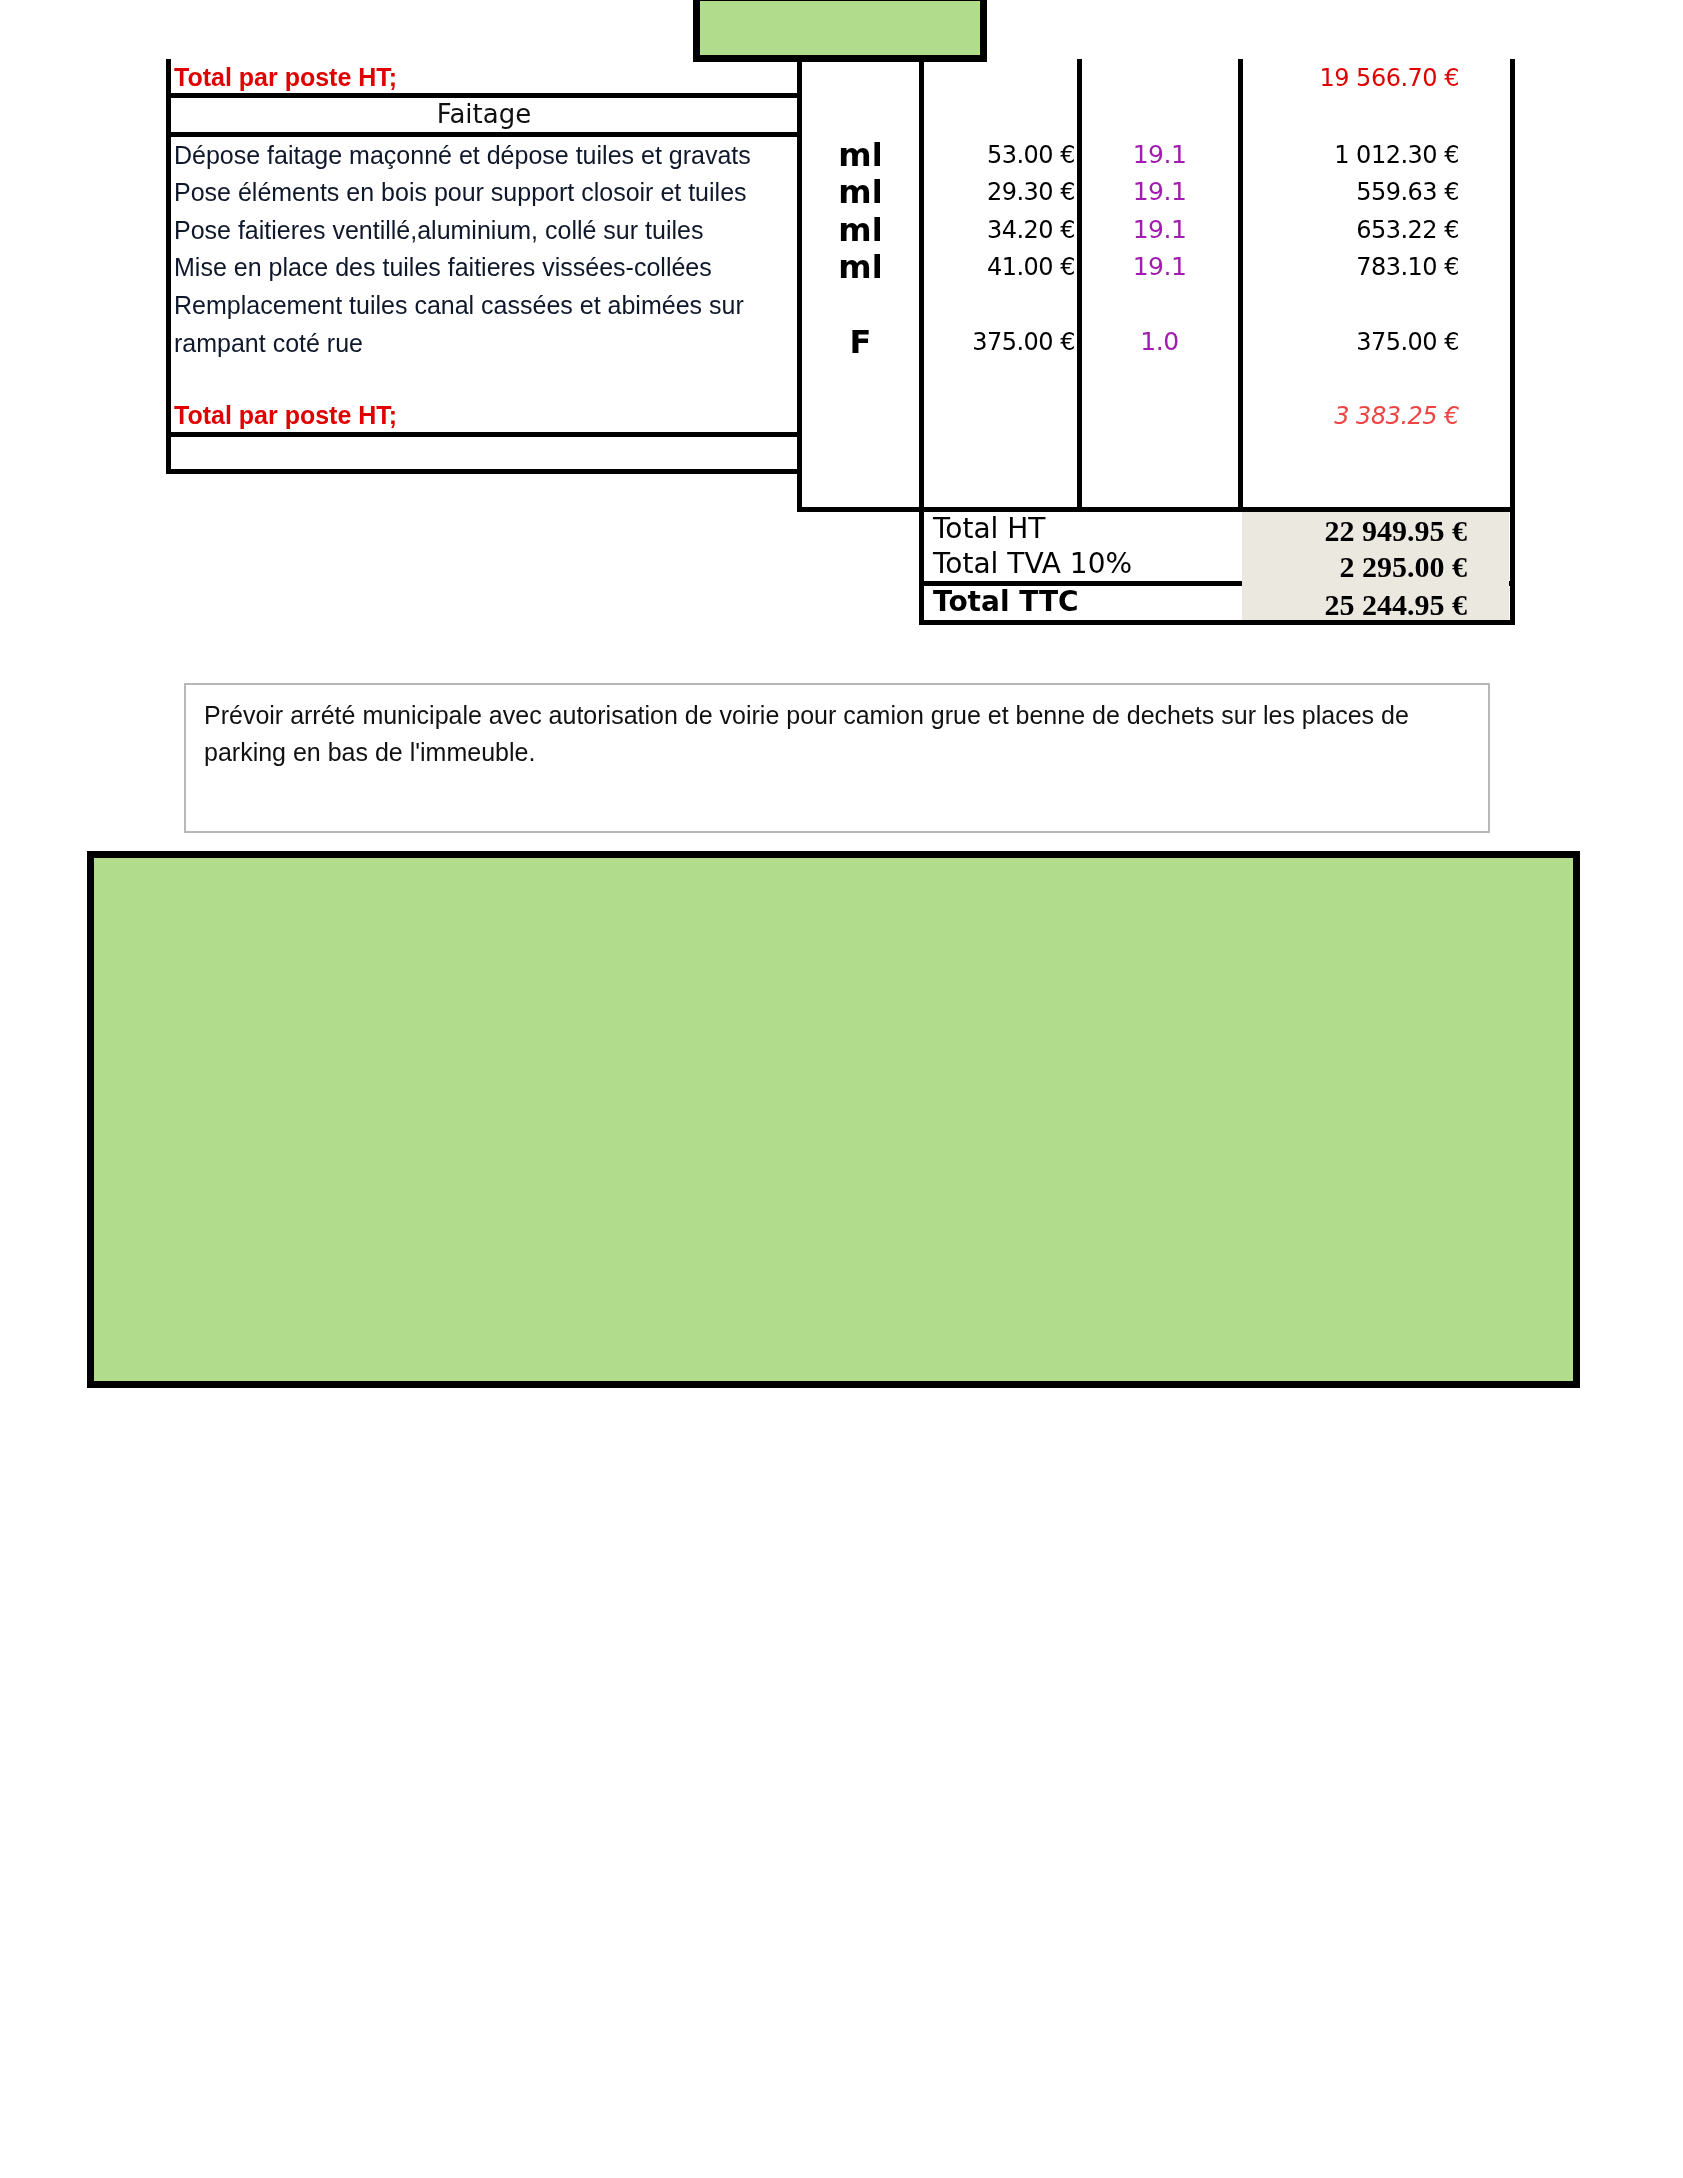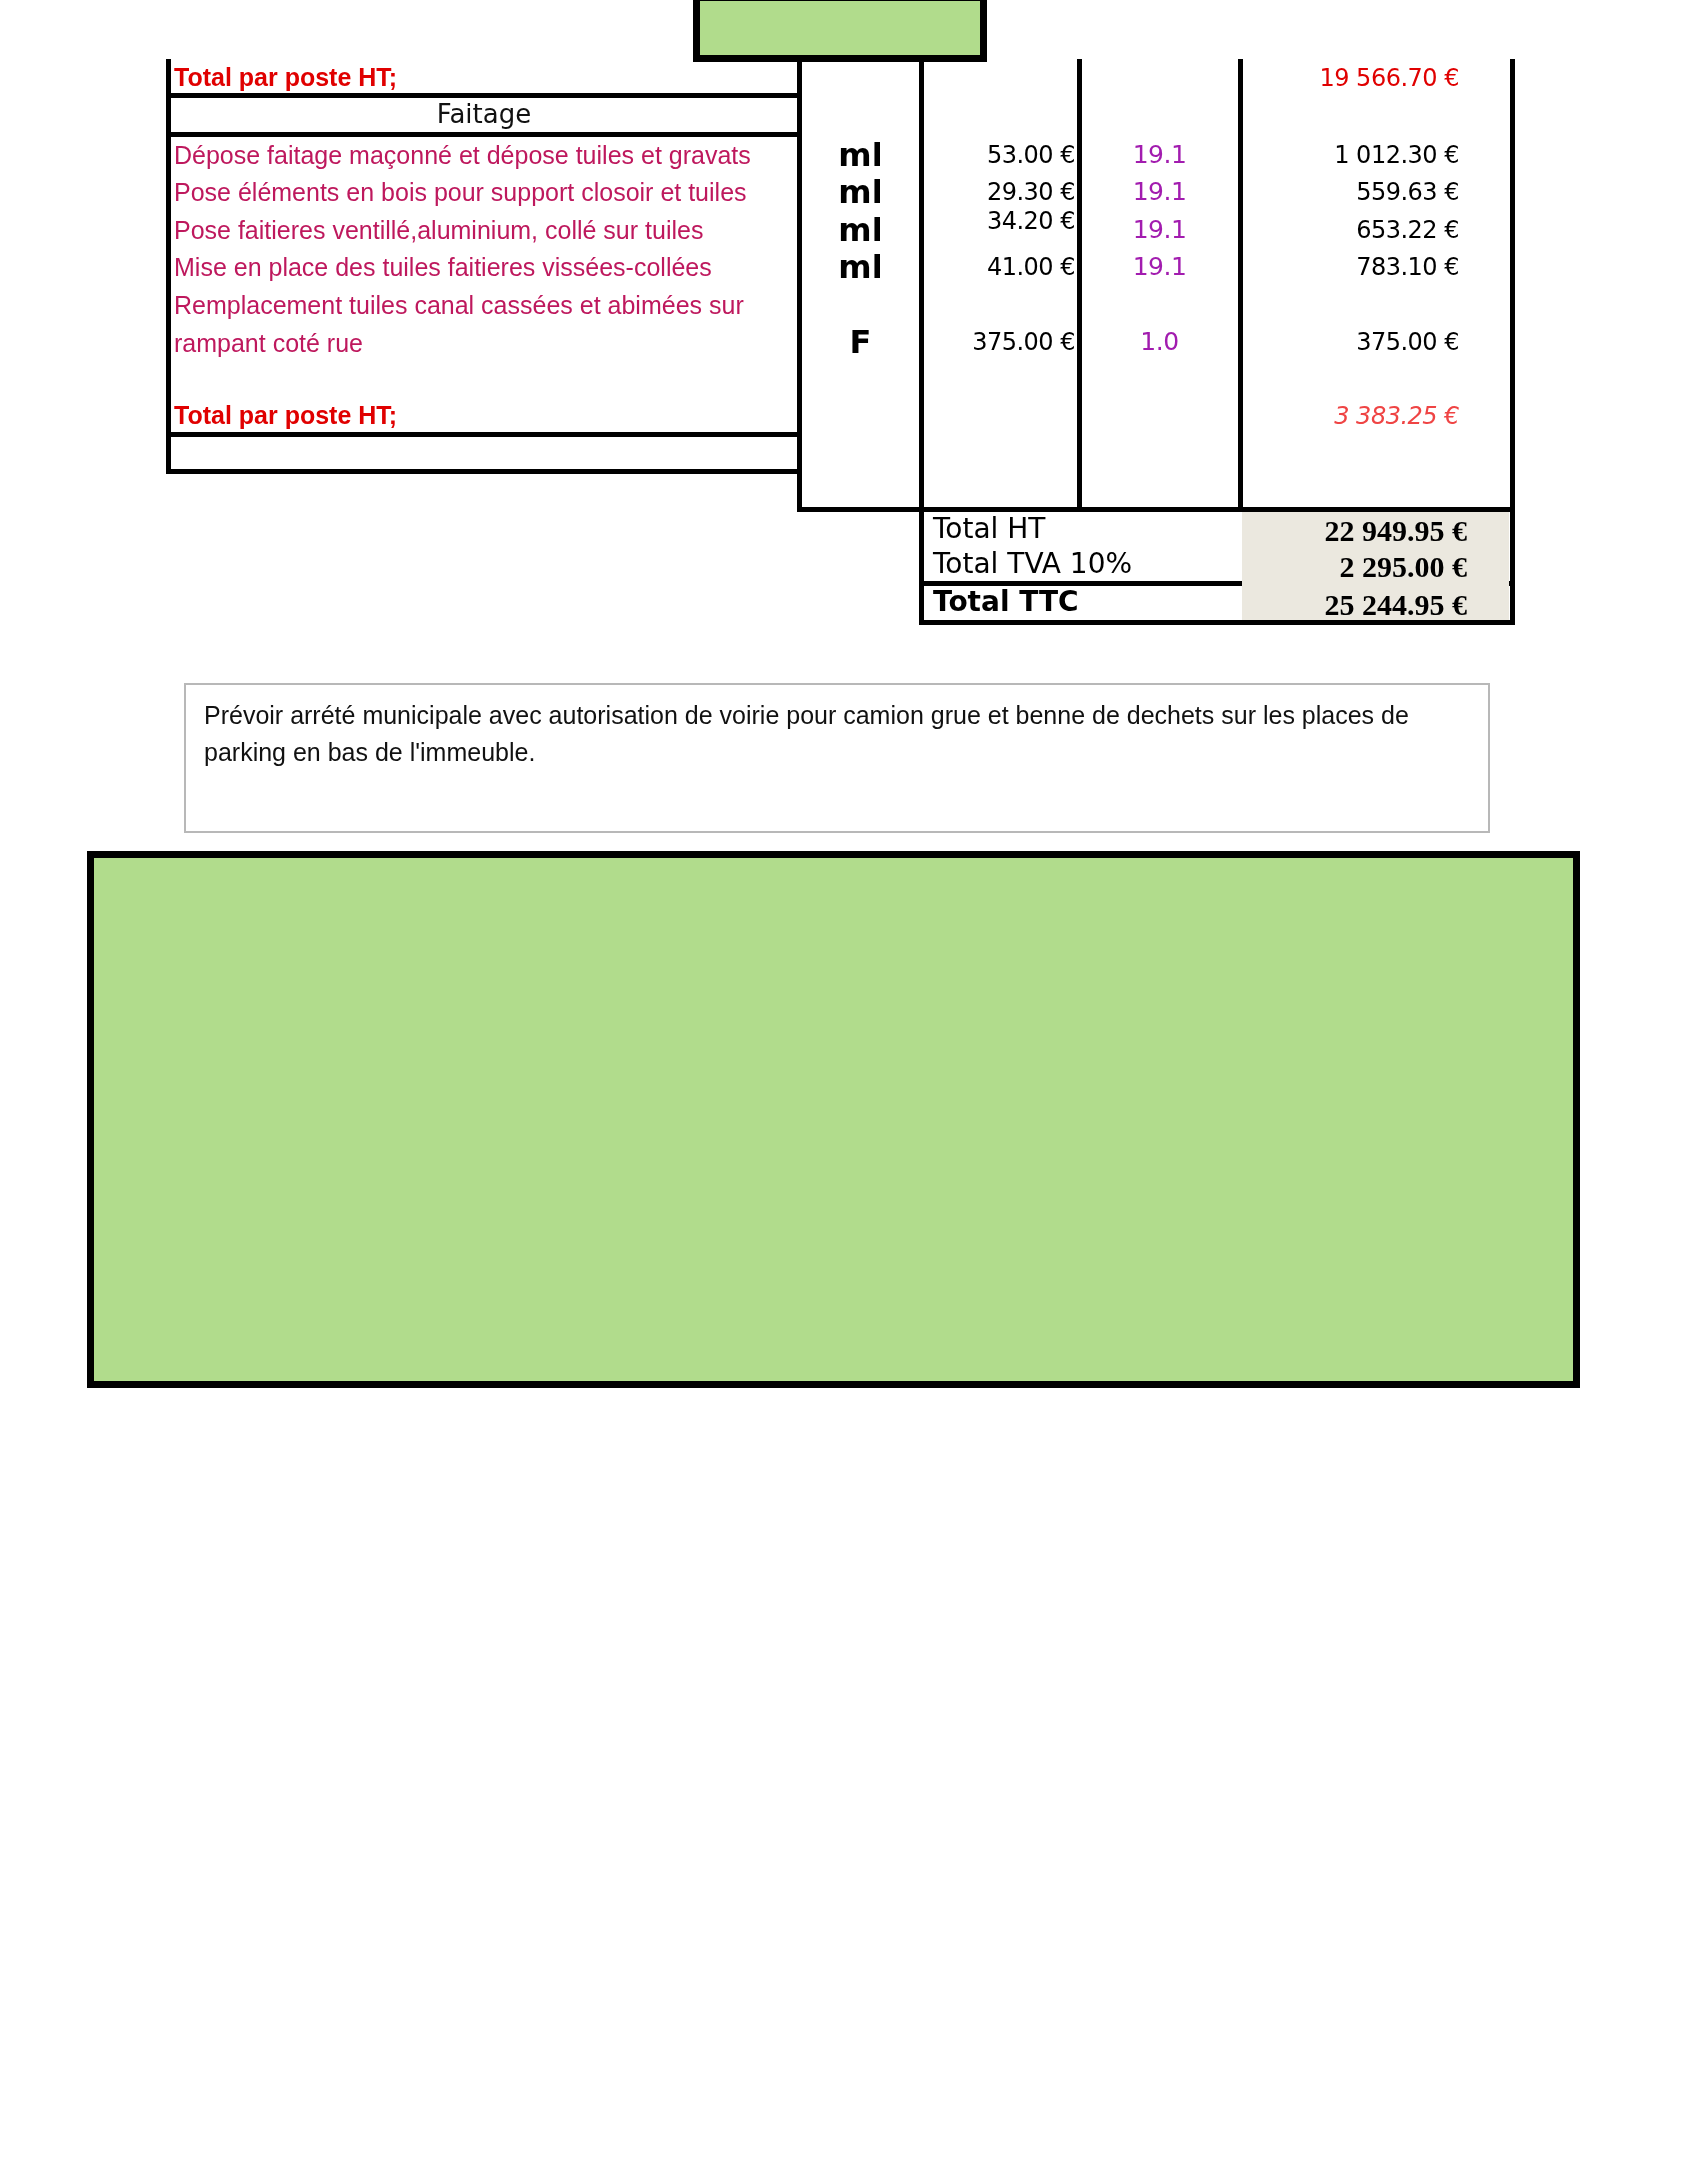--- a/index.html
+++ b/index.html
@@ -4,21 +4,21 @@
   <style>
     html, body { margin: 0; padding: 0; background: #ffffff; }
     body { width: 1683px; height: 2178px; position: relative; overflow: hidden; }
     .abs { position: absolute; box-sizing: border-box; }
     .sans { font-family: Liberation Sans, sans-serif; }
     .dv { font-family: "DejaVu Sans", sans-serif; }
     .serif { font-family: "Liberation Serif", serif; }
     .vline { position: absolute; background: #000; width: 5px; }
     .hline { position: absolute; background: #000; height: 5px; }
     .green-box { background: #b1dc8c; border: 7px solid #000; }
-    .desc { font-size: 25px; color: #be185d; white-space: nowrap; line-height: 30px; left: 174px; }
+    .desc { font-size: 25px; color: #0f172a; white-space: nowrap; line-height: 30px; left: 174px; }
     .red { color: #e00000; font-weight: bold; }
     .num { font-size: 24px; color: #000; line-height: 30px; text-align: right; letter-spacing: -0.5px; }
     .unit { font-size: 32px; color: #000; line-height: 30px; text-align: center; font-weight: bold; }
     .qty { font-size: 25px; color: #a21caf; line-height: 30px; text-align: center; letter-spacing: -0.5px; }
     .total-label { font-size: 28px; line-height: 36px; color: #000; }
     .total-val { font-size: 30px; line-height: 36px; text-align: right; font-weight: bold; color: #000; }
     .shade { background: #ebe8df; }
     .note { border: 2px solid #b8b8b8; background: #fff; padding: 12px 18px; font-size: 25px; line-height: 37px; color: #111; }
   </style>
 </head>
@@ -68,21 +68,21 @@
   <div class="abs sans desc" style="top:177px;">Pose éléments en bois pour support closoir et tuiles</div>
   <div class="abs dv unit" style="left:802px; top:177px; width:117px;">ml</div>
   <div class="abs dv num" style="left:926px; top:177px; width:149px;">29.30 €</div>
   <div class="abs dv qty" style="left:1082px; top:177px; width:155px;">19.1</div>
   <div class="abs dv num" style="left:1247px; top:177px; width:212px;">559.63 €</div>
 </div>
 
 <div>
   <div class="abs sans desc" style="top:215px;">Pose faitieres ventillé,aluminium, collé sur tuiles</div>
   <div class="abs dv unit" style="left:802px; top:215px; width:117px;">ml</div>
-  <div class="abs dv num" style="left:926px; top:206px; width:149px;">34.20 €</div>
+  <div class="abs dv num" style="left:926px; top:215px; width:149px;">34.20 €</div>
   <div class="abs dv qty" style="left:1082px; top:215px; width:155px;">19.1</div>
   <div class="abs dv num" style="left:1247px; top:215px; width:212px;">653.22 €</div>
 </div>
 
 <div>
   <div class="abs sans desc" style="top:252px;">Mise en place des tuiles faitieres vissées-collées</div>
   <div class="abs dv unit" style="left:802px; top:252px; width:117px;">ml</div>
   <div class="abs dv num" style="left:926px; top:252px; width:149px;">41.00 €</div>
   <div class="abs dv qty" style="left:1082px; top:252px; width:155px;">19.1</div>
   <div class="abs dv num" style="left:1247px; top:252px; width:212px;">783.10 €</div>

